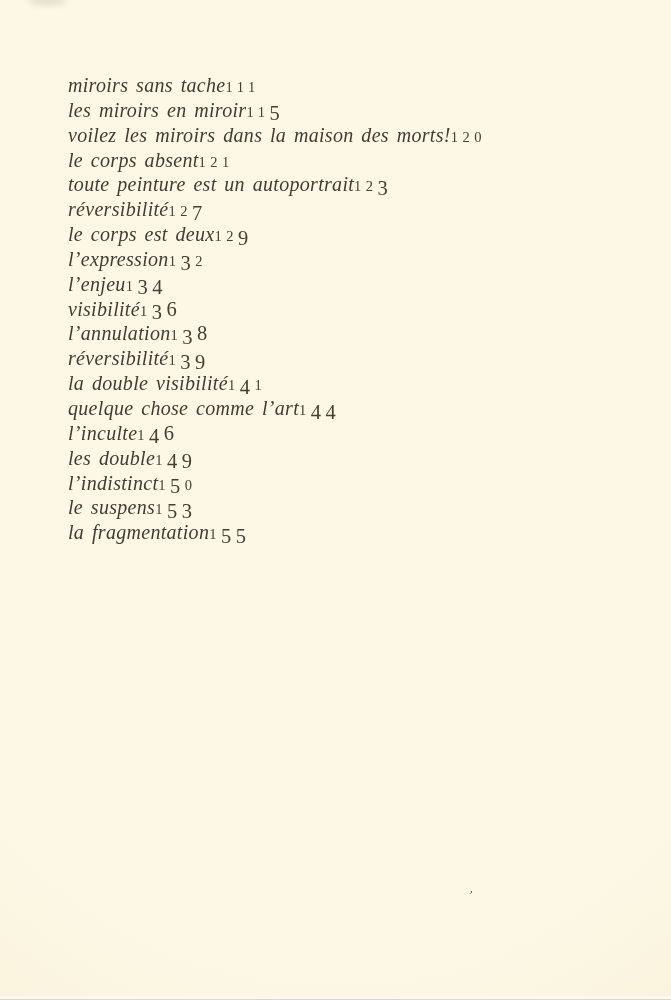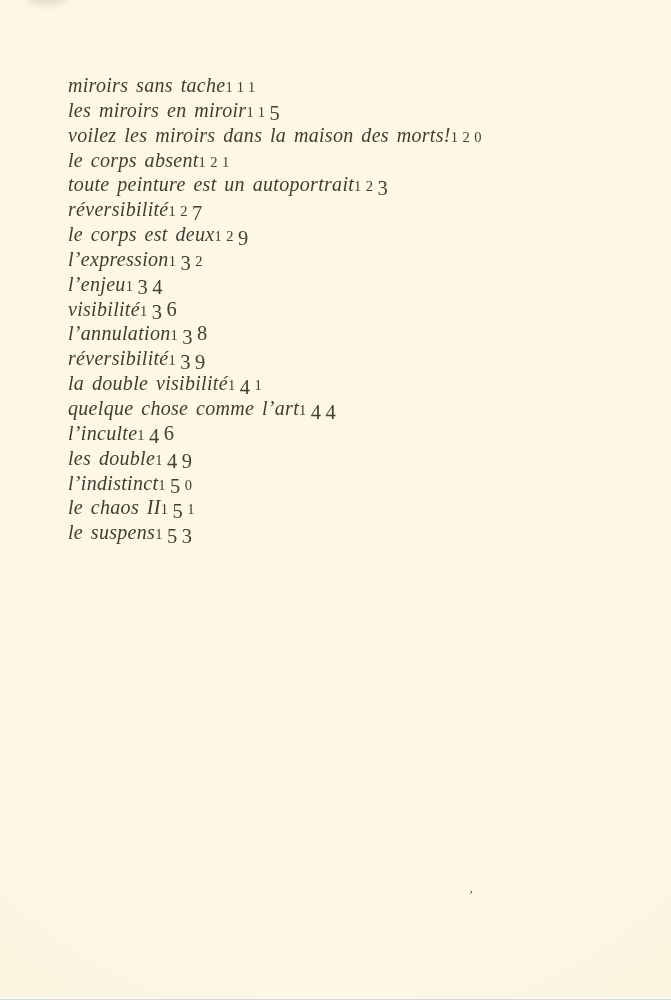--- a/index.html
+++ b/index.html
@@ -147,23 +147,23 @@
   </div>
       <div class="row">
     <span class="title">les double</span>
     <span class="num"><span class="fig-x">1</span><span class="fig-desc">4</span><span class="fig-desc">9</span></span>
   </div>
       <div class="row">
     <span class="title">l’indistinct</span>
     <span class="num"><span class="fig-x">1</span><span class="fig-desc">5</span><span class="fig-x">0</span></span>
   </div>
       <div class="row">
-    <span class="title">le chaos II</span>
-    <span class="num"><span class="fig-x">1</span><span class="fig-desc">5</span><span class="fig-x">1</span></span>
+    <span class="title">le suspens</span>
+    <span class="num"><span class="fig-x">1</span><span class="fig-desc">5</span><span class="fig-desc">3</span></span>
   </div>
       <div class="row">
-    <span class="title">le suspens</span>
-    <span class="num"><span class="fig-x">1</span><span class="fig-desc">5</span><span class="fig-desc">3</span></span>
+    <span class="title">la fragmentation</span>
+    <span class="num"><span class="fig-x">1</span><span class="fig-desc">5</span><span class="fig-desc">5</span></span>
   </div>
     </div>
   <span class="speck">’</span>
   <div class="bottom-edge"></div>
 </div>
 
 </body></html>

